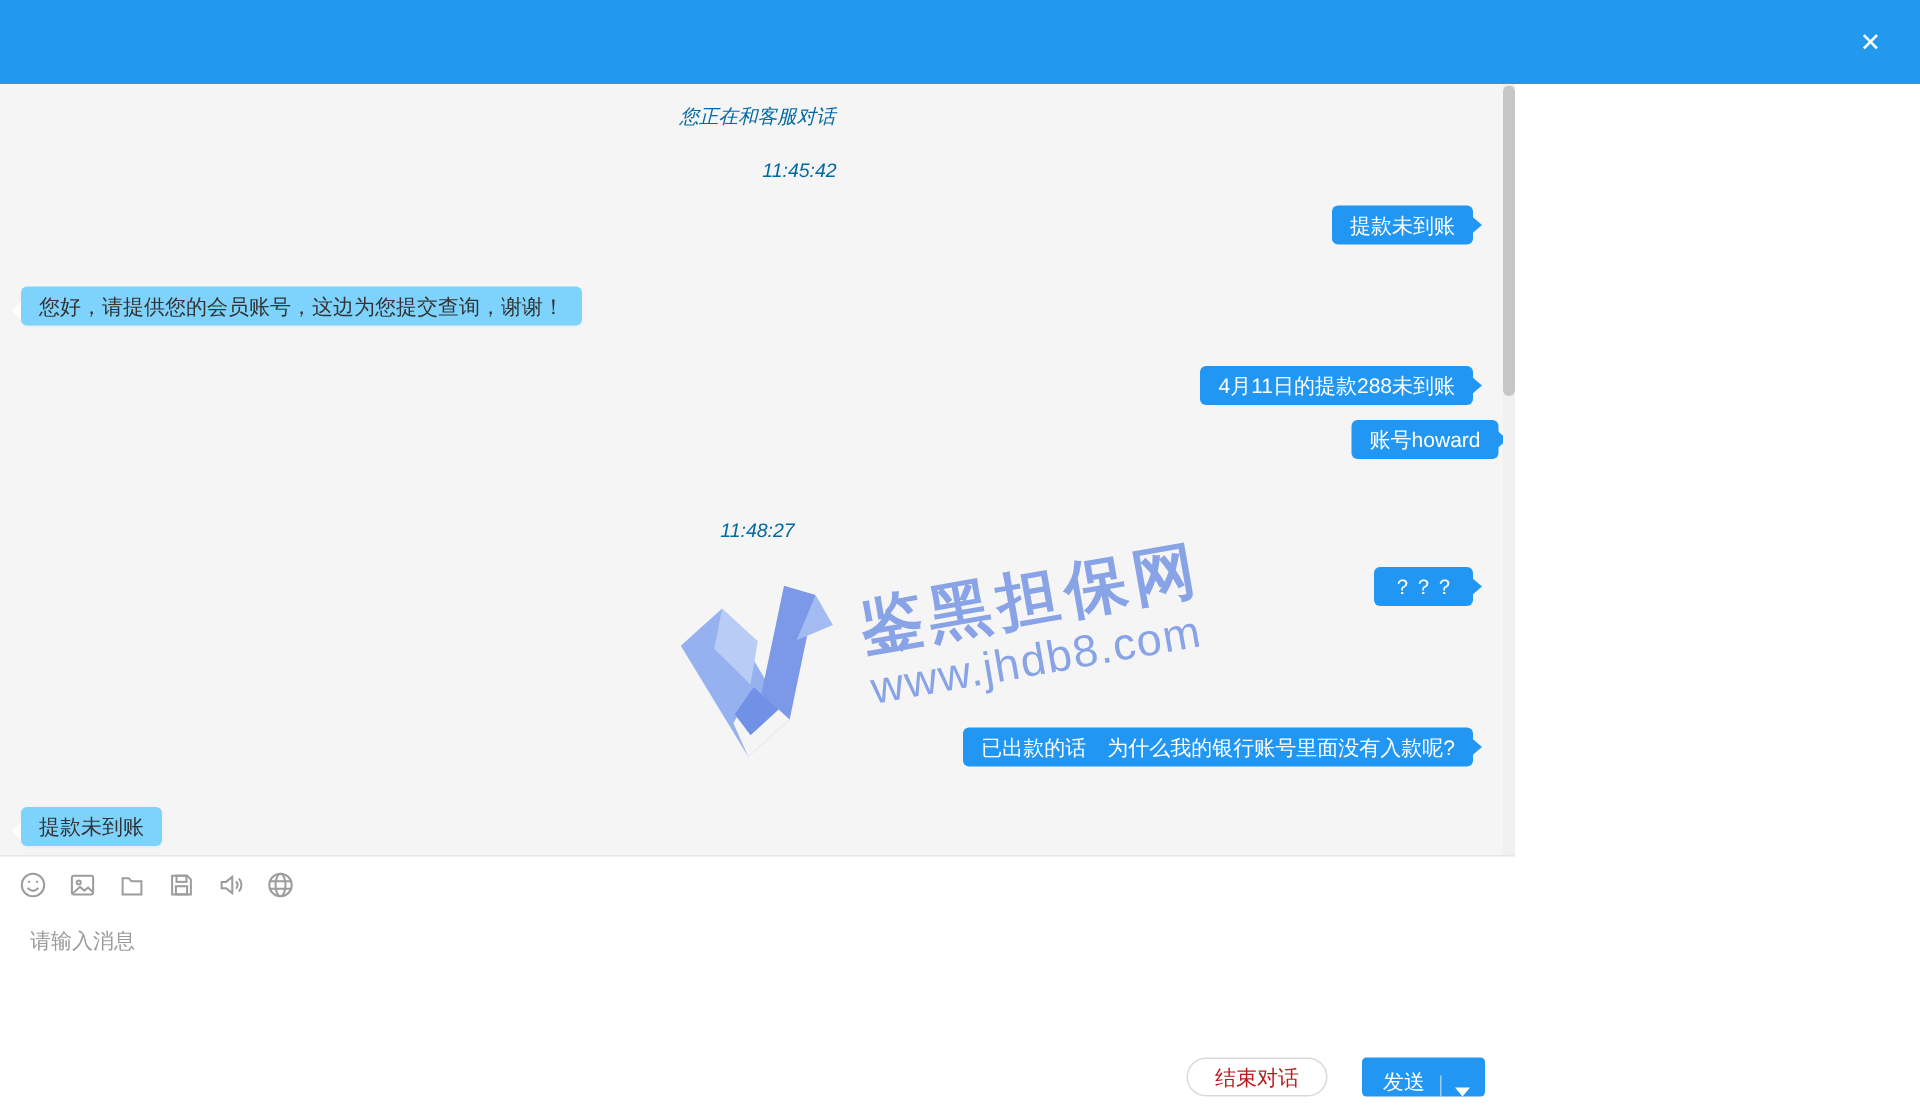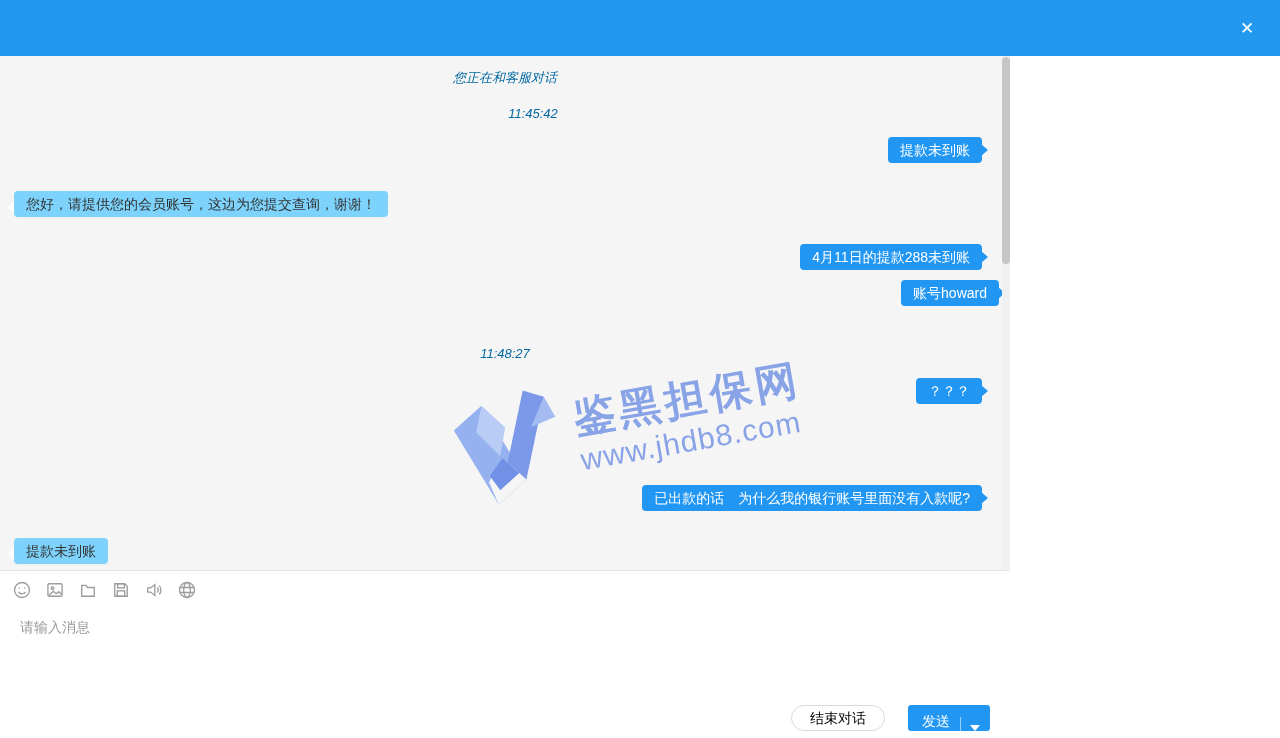--- a/index.html
+++ b/index.html
@@ -66,21 +66,21 @@
   .tool-icon svg { width:20px; height:20px; display:block; }
   .input-box { position:absolute; left:0; top:42px; width:1010px; height:80px;
     padding:6px 20px; font-size:14px; color:#9a9a9a; background:transparent;
     border:none; outline:none; resize:none;
     font-family:"Liberation Sans","DejaVu Sans",sans-serif; }
   .input-box::placeholder { color:#9a9a9a; opacity:1; }
 
   .composer-actions { position:absolute; right:20px; bottom:7px;
     display:flex; align-items:center; gap:23px; }
   .end-btn { min-width:88px; height:26px; padding:0 18px; background:#ffffff;
-    border:1px solid #d9d9d9; border-radius:13px; color:#000000; font-size:14px;
+    border:1px solid #d9d9d9; border-radius:13px; color:#b91c1c; font-size:14px;
     line-height:24px; text-align:center; cursor:pointer; }
   .send-btn { display:flex; align-items:flex-end; height:26px; background:#2196f3;
     border-radius:3px; color:#ffffff; font-size:14px; cursor:pointer;
     padding:0 10px 0 14px; }
   .send-divider { width:1px; height:14px; background:rgba(255,255,255,0.55);
     margin:0 9px 0 10px; }
   .send-caret { width:0; height:0; border-left:5px solid transparent;
     border-right:5px solid transparent; border-top:6px solid #ffffff; }
 </style>
 </head>

